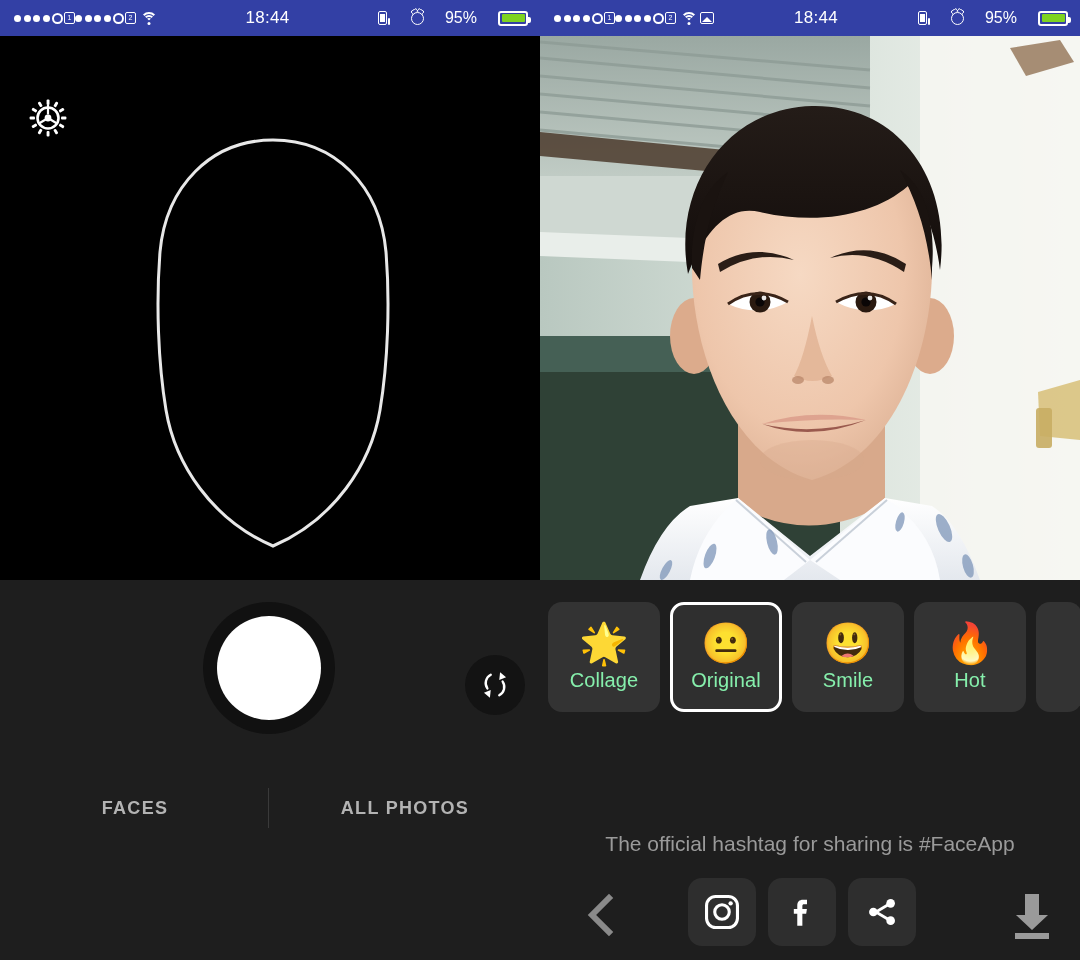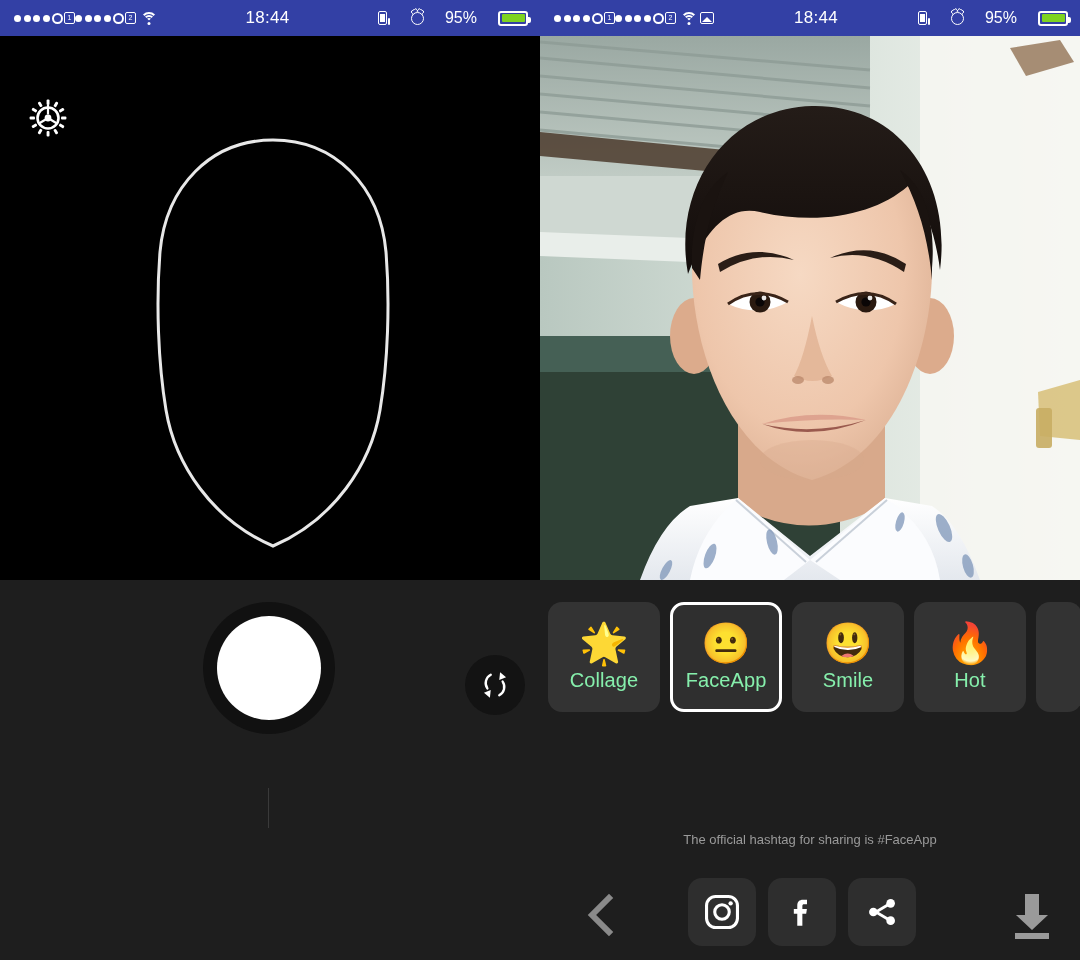--- a/index.html
+++ b/index.html
@@ -135,21 +135,21 @@
     color:#b3b3b3; font-size:18px; font-weight:bold; letter-spacing:1.3px;
   }
   .tab-divider{
     position:absolute; left:268px; top:788px; width:1px; height:40px;
     background:#3a3a3a;
   }
 
   
   .hashtag{
     position:absolute; left:540px; top:832px; width:540px;
-    text-align:center; color:#9a9a9a; font-size:13px;
+    text-align:center; color:#9a9a9a; font-size:21px;
   }
   .sharebar{
     position:absolute; left:540px; top:874px; width:540px; height:86px;
   }
   .back-chev{ position:absolute; left:42px; top:18px; width:40px; height:46px; }
   .share-group{ position:absolute; left:148px; top:4px; display:flex; gap:12px; }
   .sq{
     width:68px;height:68px;border-radius:14px;background:#2e2e2e;
     display:flex;align-items:center;justify-content:center;
   }
@@ -417,33 +417,37 @@
     </svg>
   </div>
 
   <div class="filters">
     <div class="filter">
       <span class="emoji">🌟</span>
       <span class="lbl">Collage</span>
     </div>
     <div class="filter selected">
       <span class="emoji">😐</span>
-      <span class="lbl">FaceApp</span>
+      <span class="lbl">Original</span>
     </div>
     <div class="filter">
       <span class="emoji">😃</span>
       <span class="lbl">Smile</span>
     </div>
     <div class="filter">
       <span class="emoji">🔥</span>
       <span class="lbl">Hot</span>
     </div>
     <div class="filter partial"></div>
   </div>
 
+  <div class="tabs">
+    <div class="tab">FACES</div>
+    <div class="tab">ALL PHOTOS</div>
+  </div>
   <div class="tab-divider"></div>
 
   <div class="hashtag">The official hashtag for sharing is #FaceApp</div>
 
   <div class="sharebar">
     <div class="back-chev">
       <svg viewBox="0 0 40 46" width="40" height="46" aria-hidden="true">
         <polyline points="27,6 10,23 27,40" fill="none" stroke="#8a8a8a" stroke-width="6" stroke-linecap="square" stroke-linejoin="miter"></polyline>
       </svg>
     </div>

